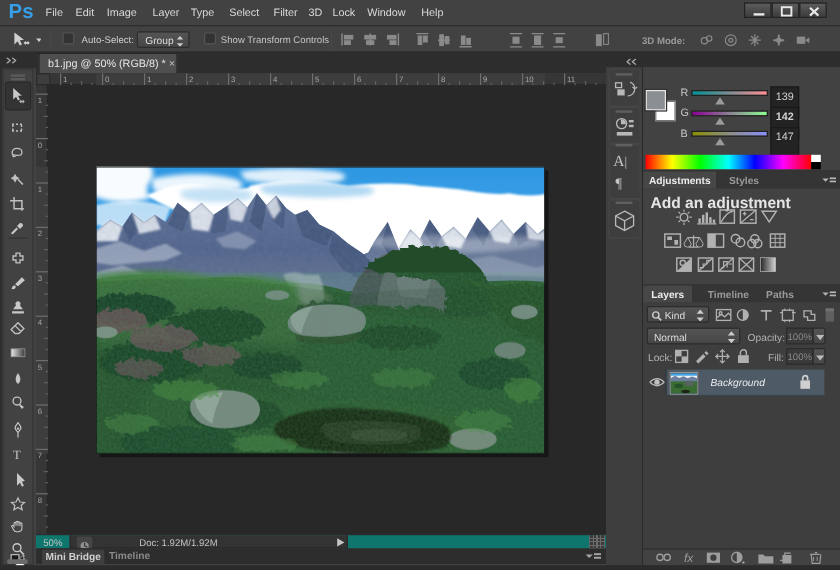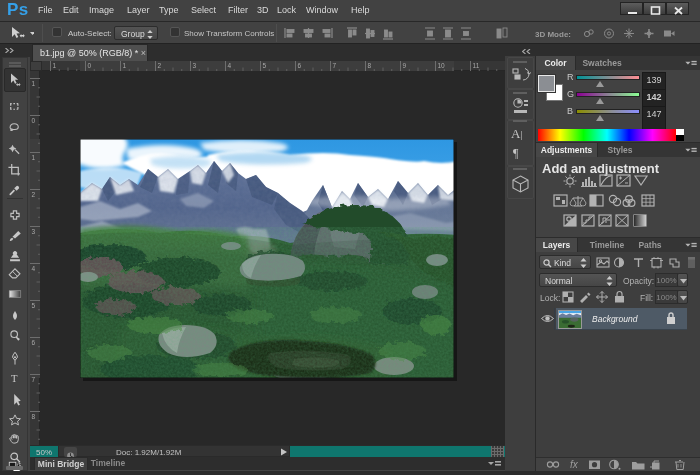--- a/index.html
+++ b/index.html
@@ -675,29 +675,20 @@
     <div class="abs" style="left:8px;top:90px;font-size:12px;color:#c5c5c5;font-family:'Liberation Serif';">¶</div>
     <div class="abs" style="left:8px;top:112px;width:14px;height:1.5px;background:#5f5f5f;"></div>
     <svg class="abs" style="left:5px;top:118px;" width="21" height="20" viewBox="0 0 21 20">
         <g stroke="#b8b8b8" fill="none" stroke-width="1.1">
           <path d="M10.5,2 L18,6 V14 L10.5,18 L3,14 V6 Z M3,6 L10.5,10 L18,6 M10.5,10 V18"></path>
         </g>
       </svg>
   </div>
   <div class="abs" id="panels">
 
-    <div class="tabrow" style="top:0;">
-      <div class="ptab" style="left:0;width:40px;">Color</div>
-      <div class="ptabdim" style="left:44px;width:44px;">Swatches</div>
-      <svg class="pmenu" width="13" height="8" viewBox="0 0 13 8">
-          <path d="M0,2 l3,3 3,-3 z" fill="#b5b5b5"></path>
-          <rect x="7" y="1" width="6" height="1.6" fill="#b5b5b5"></rect>
-          <rect x="7" y="4" width="6" height="1.6" fill="#b5b5b5"></rect>
-        </svg>
-    </div>
     <div class="abs" style="left:10px;top:28px;width:17px;height:17px;background:#fff;border:1px solid #777;"></div>
     <div class="abs" style="left:2px;top:19px;width:17px;height:17px;background:#8b8e93;border:1px solid #e8e8e8;outline:1px solid #333;"></div>
     <div class="slabel" style="left:31px;top:16px;">R</div>
     <div class="sbar" style="left:40px;top:19px;background:linear-gradient(90deg,#009296,#8b8e93 55%,#ff8e93);"></div>
     <div class="sthumb" style="left:60px;top:25px;"></div>
     <div class="sval" style="left:106px;top:16px;">139</div>
     <div class="slabel" style="left:31px;top:33px;">G</div>
     <div class="sbar" style="left:40px;top:36px;background:linear-gradient(90deg,#8b0093,#8b8e93 55%,#8bff93);"></div>
     <div class="sthumb" style="left:60px;top:42px;"></div>
     <div class="sval" style="left:106px;top:33px;font-weight:bold;">142</div>

